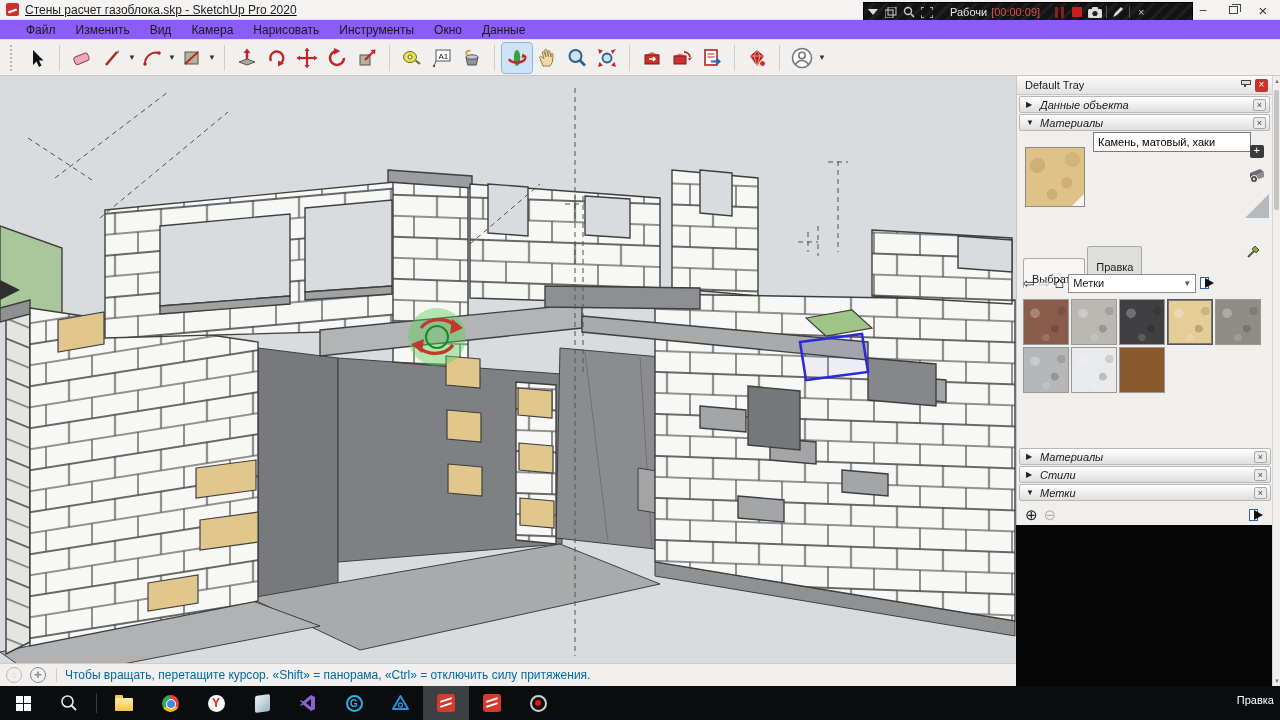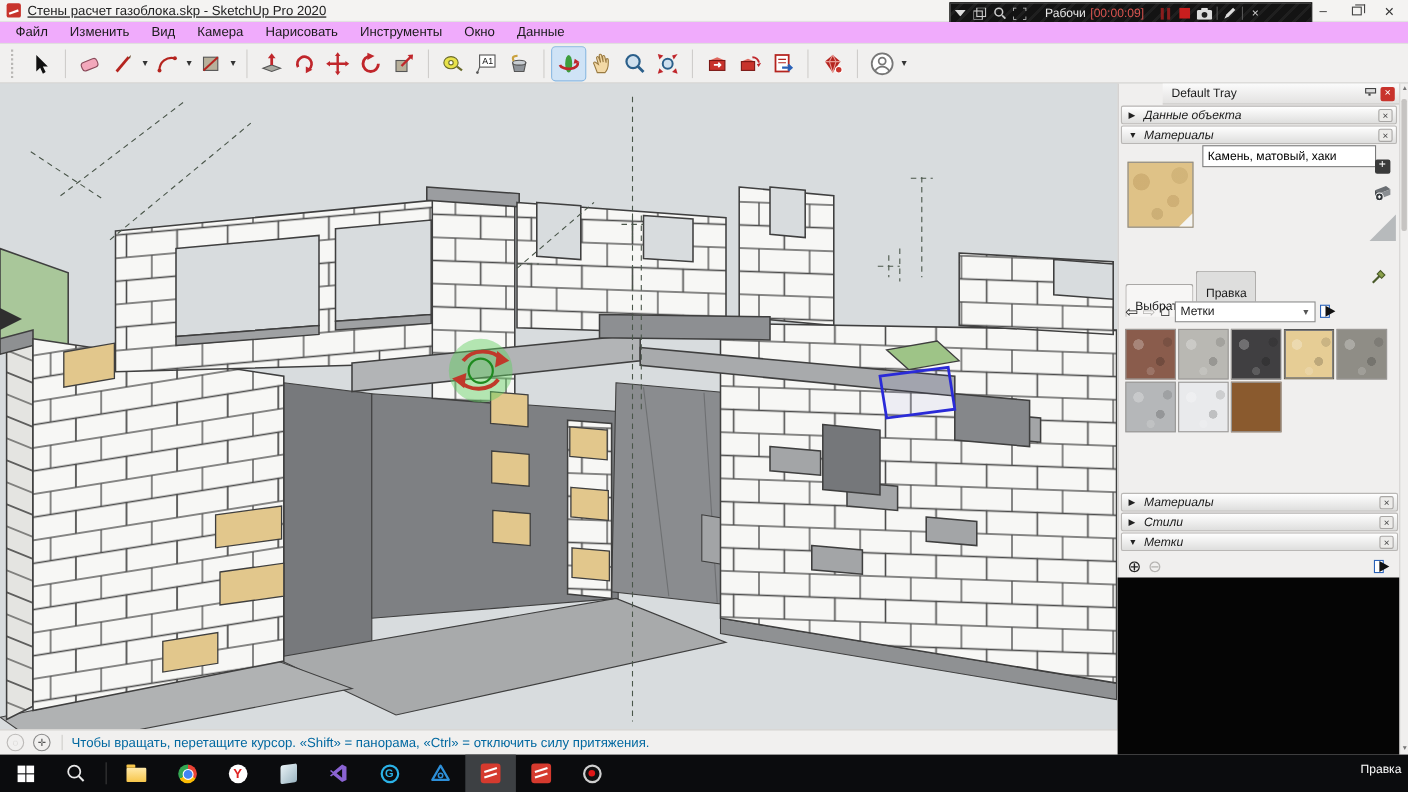--- a/index.html
+++ b/index.html
@@ -19,37 +19,37 @@
   #btn-close{left:1248px;}
 
   
   .recbar{position:absolute;left:863px;top:2px;width:330px;height:20px;background:repeating-linear-gradient(135deg,#131313 0 6px,#1f1f1f 6px 9px);display:flex;align-items:center;color:#ddd;border:1px solid #000;}
   .recbar .ric{width:18px;height:16px;display:flex;align-items:center;justify-content:center;flex:0 0 auto;}
   .rec-label{font-size:11px;color:#e8e8e8;margin-left:14px;white-space:nowrap;}
   .rec-time{font-size:11px;color:#d9534f;margin:0 10px 0 4px;white-space:nowrap;}
   .rec-sep{width:1px;height:12px;background:#555;margin:0 2px;}
 
   
-  .menubar{position:absolute;left:0;top:20px;width:1280px;height:20px;background:#f0abfc;display:flex;align-items:flex-start;padding-left:4px;border-bottom:1px solid #e0dfde;}
+  .menubar{position:absolute;left:0;top:20px;width:1280px;height:20px;background:#8b5cf6;display:flex;align-items:center;padding-left:16px;border-bottom:1px solid #e0dfde;}
   .menu-item{font-size:12px;color:#1a1a1a;padding:2px 10px;cursor:default;}
 
   
   .toolbar{position:absolute;left:0;top:40px;width:1280px;height:36px;background:#f1f0ef;border-bottom:1px solid #c9c7c5;display:flex;align-items:center;padding-left:10px;}
   .tb-grip{width:4px;height:26px;border-left:2px dotted #b9b7b5;margin-right:8px;}
   .tool{width:30px;height:30px;display:flex;align-items:center;justify-content:center;border-radius:3px;position:relative;flex:0 0 auto;}
   .tool.active{background:#cfe3f6;outline:1px solid #86b7e3;}
   .tool-dd{width:10px;height:30px;display:flex;align-items:center;justify-content:center;font-size:8px;color:#333;flex:0 0 auto;}
   .tb-sep{width:1px;height:26px;background:#cfcdcb;margin:0 7px;flex:0 0 auto;}
 
   
   .viewport{position:absolute;left:0;top:76px;width:1016px;height:587px;background:#d8dcde;}
 
   
   .tray{position:absolute;left:1016px;top:76px;width:256px;height:587px;background:#f0efee;border-left:1px solid #c9c7c5;font-size:11px;color:#1a1a1a;}
-  .tray-title{height:19px;background:linear-gradient(#fbfbfb,#e3e2e1);border-bottom:1px solid #c6c4c2;display:flex;align-items:center;padding:0 4px 0 8px;font-size:11px;margin-left:40px;}
+  .tray-title{height:19px;background:linear-gradient(#fbfbfb,#e3e2e1);border-bottom:1px solid #c6c4c2;display:flex;align-items:center;padding:0 4px 0 8px;font-size:11px;}
   .tray-title .spacer{flex:1;}
   .pin-icon{width:12px;height:12px;position:relative;margin-right:4px;}
   .pin-icon:before{content:"";position:absolute;left:5px;top:1px;width:2px;height:7px;background:#444;}
   .pin-icon:after{content:"";position:absolute;left:2px;top:1px;width:8px;height:3px;border:1px solid #444;background:#ddd;}
   .tray-close{width:13px;height:13px;background:#c8332c;color:#fff;font-size:10px;line-height:12px;text-align:center;border-radius:2px;}
   .sec-header{height:17px;margin:1px 2px 0 2px;background:linear-gradient(#ffffff,#dededd);border:1px solid #b9b7b5;border-radius:2px;display:flex;align-items:center;padding:0 3px 0 6px;}
   .sec-arrow{font-size:8px;width:14px;color:#222;}
   .sec-label{flex:1;font-size:11px;font-style:italic;}
   .sec-x{width:13px;height:12px;border:1px solid #a9a7a5;background:#ecebe9;color:#444;font-size:9px;line-height:10px;text-align:center;border-radius:2px;}
 

